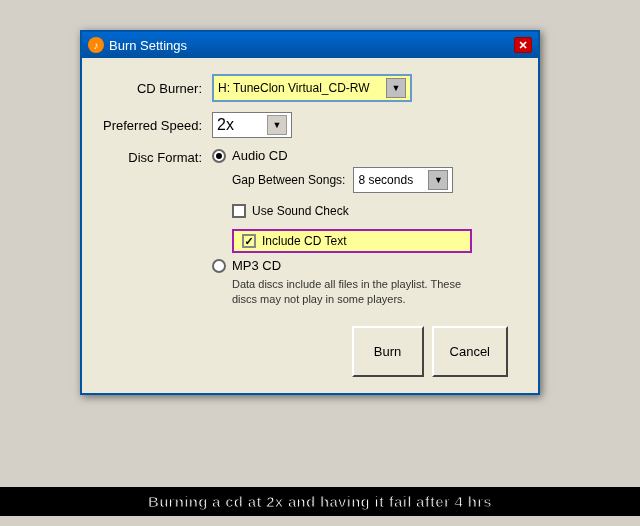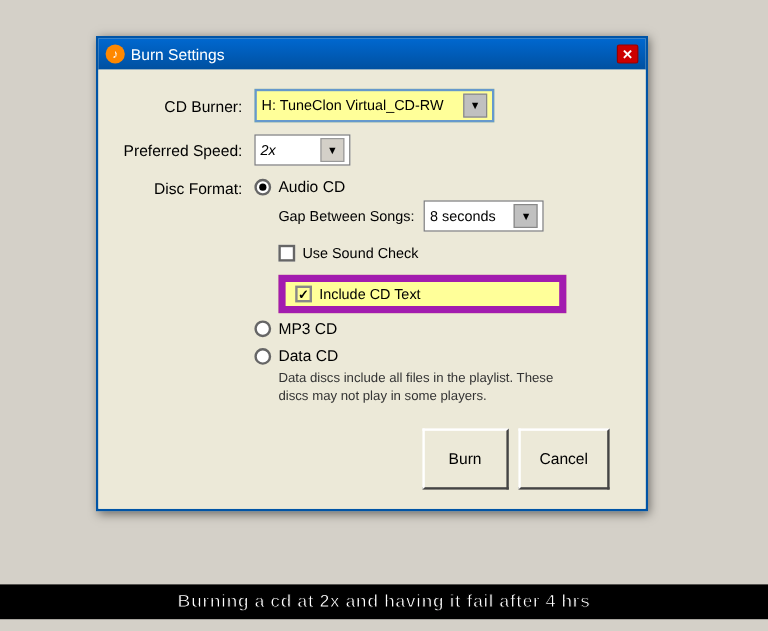--- a/index.html
+++ b/index.html
@@ -166,22 +166,21 @@
       background: #fff;
       border: 1px solid #7a7a7a;
       padding: 2px 4px;
       min-width: 70px;
       display: flex;
       align-items: center;
       cursor: pointer;
     }
 
     .dropdown-white .dropdown-text {
-      font-size: 12px;
-      font-style: italic;
+      font-size: 16px;
     }
 
     .dropdown-white .dropdown-arrow {
       background: #d4d0c8;
       border: 1px solid #999;
     }
 
     .dropdown-small {
       background: #fff;
       border: 1px solid #7a7a7a;
@@ -384,36 +383,32 @@
                 <span class="dropdown-text">8 seconds</span>
                 <div class="dropdown-arrow">▼</div>
               </div>
             </div>
 
             <div class="sound-check-row">
               <div class="checkbox-box"></div>
               <span class="checkbox-label">Use Sound Check</span>
             </div>
 
-            <div style="display:inline-flex; align-items:center; gap:6px; background:#ffff99; padding:3px 8px; border:6px solid #a21caf;">
+            <div style="display:inline-flex; align-items:center; gap:6px; background:#ffff99; padding:3px 8px; border:2px solid #a21caf;">
               <div class="checkbox-box checked"></div>
               <span class="checkbox-label">Include CD Text</span>
             </div>
 
           </div>
 
           <div class="radio-option" style="margin-top:1px;">
             <div class="radio-btn"></div>
             <span class="radio-label">MP3 CD</span>
           </div>
 
-          <div class="radio-option" style="margin-top:4px;">
-            <div class="radio-btn"></div>
-            <span class="radio-label">Data CD</span>
-          </div>
 
           <div class="data-cd-note" style="margin-left:20px;">Data discs include all files in the playlist. These discs may not play in some players.</div>
 
         </div>
       </div>
 
       <div class="button-row">
         <button class="btn">Burn</button>
         <button class="btn">Cancel</button>
       </div>

